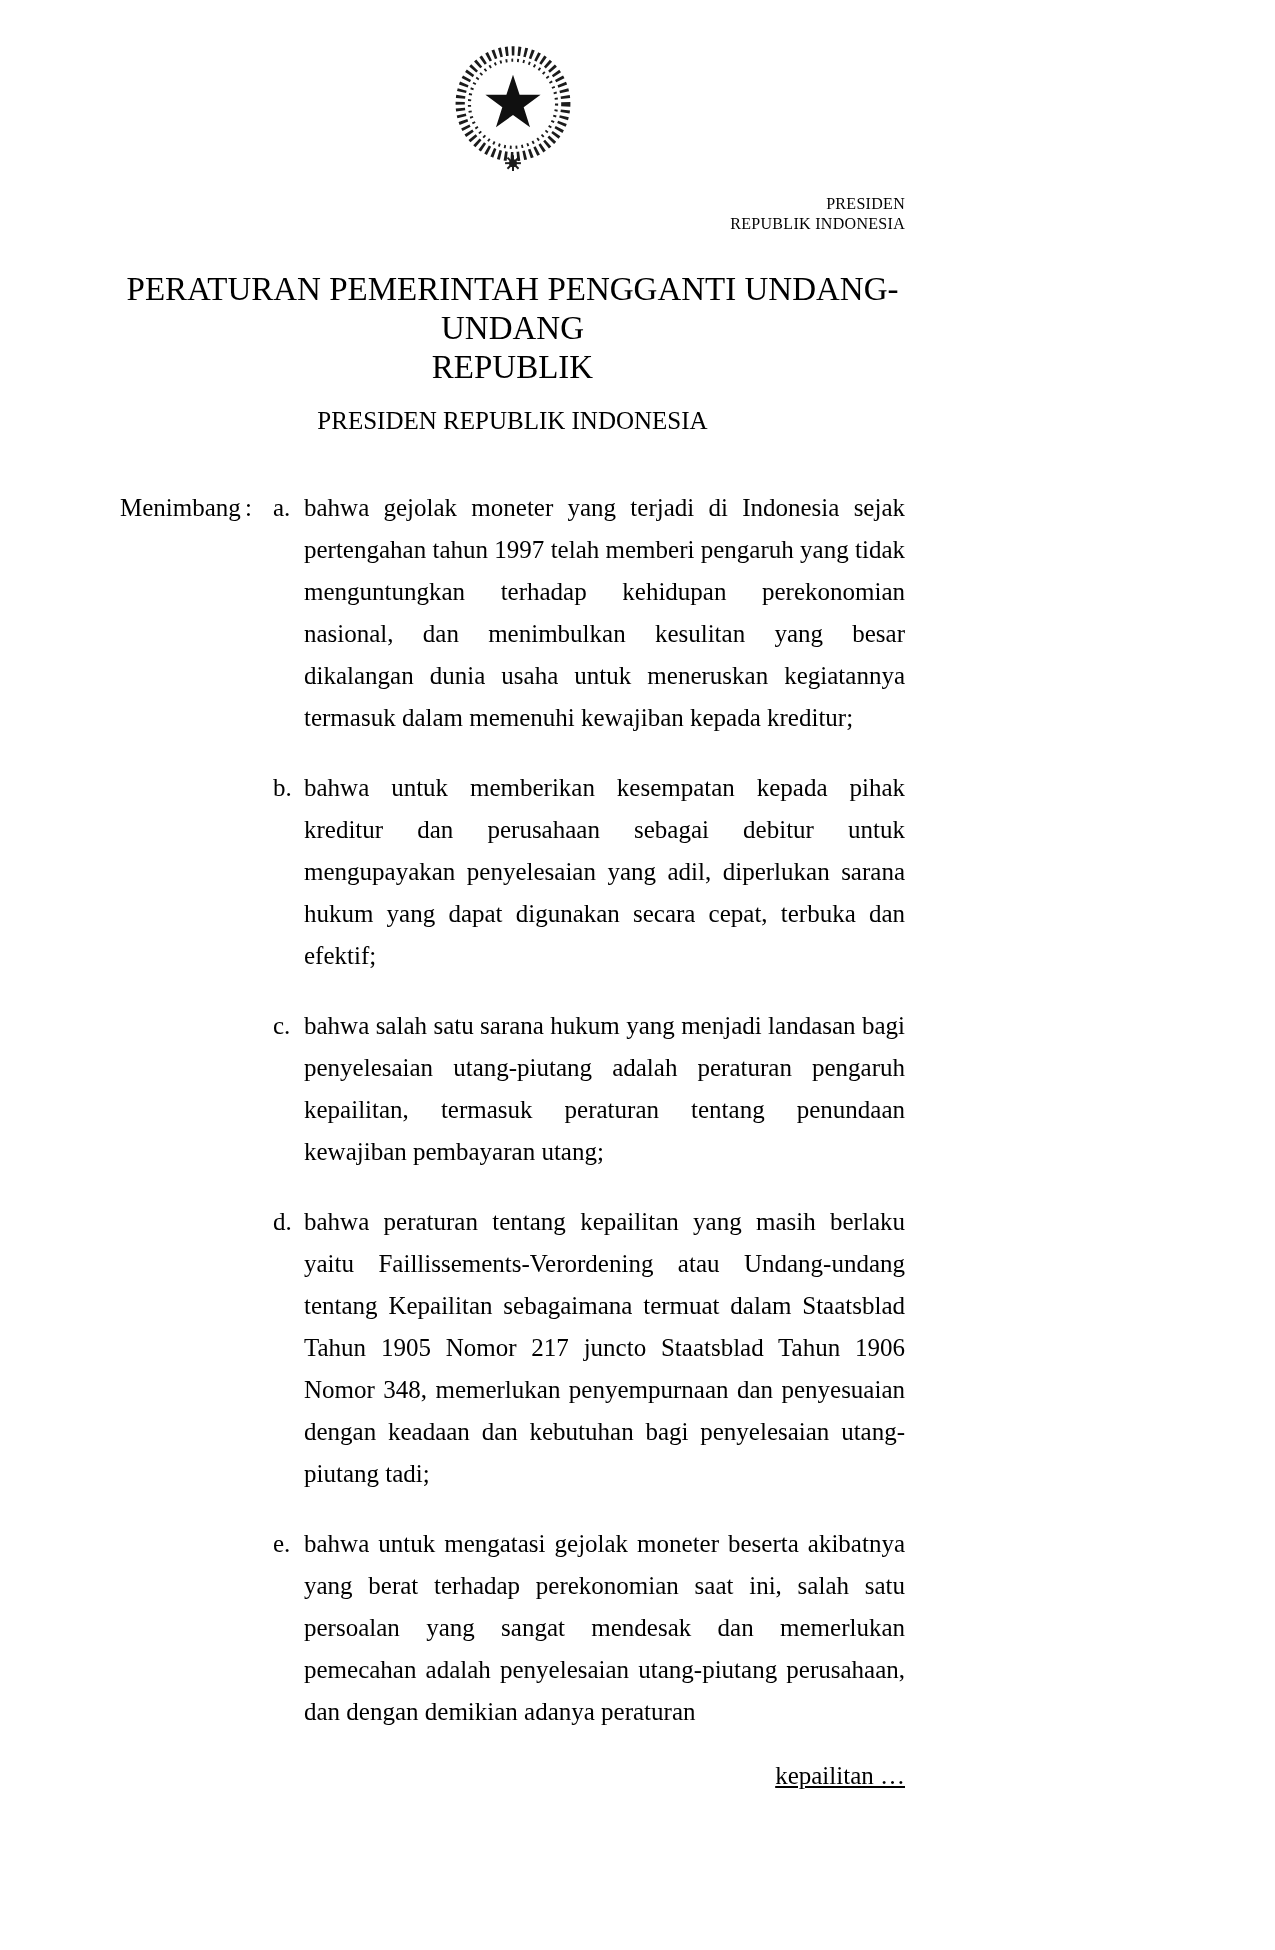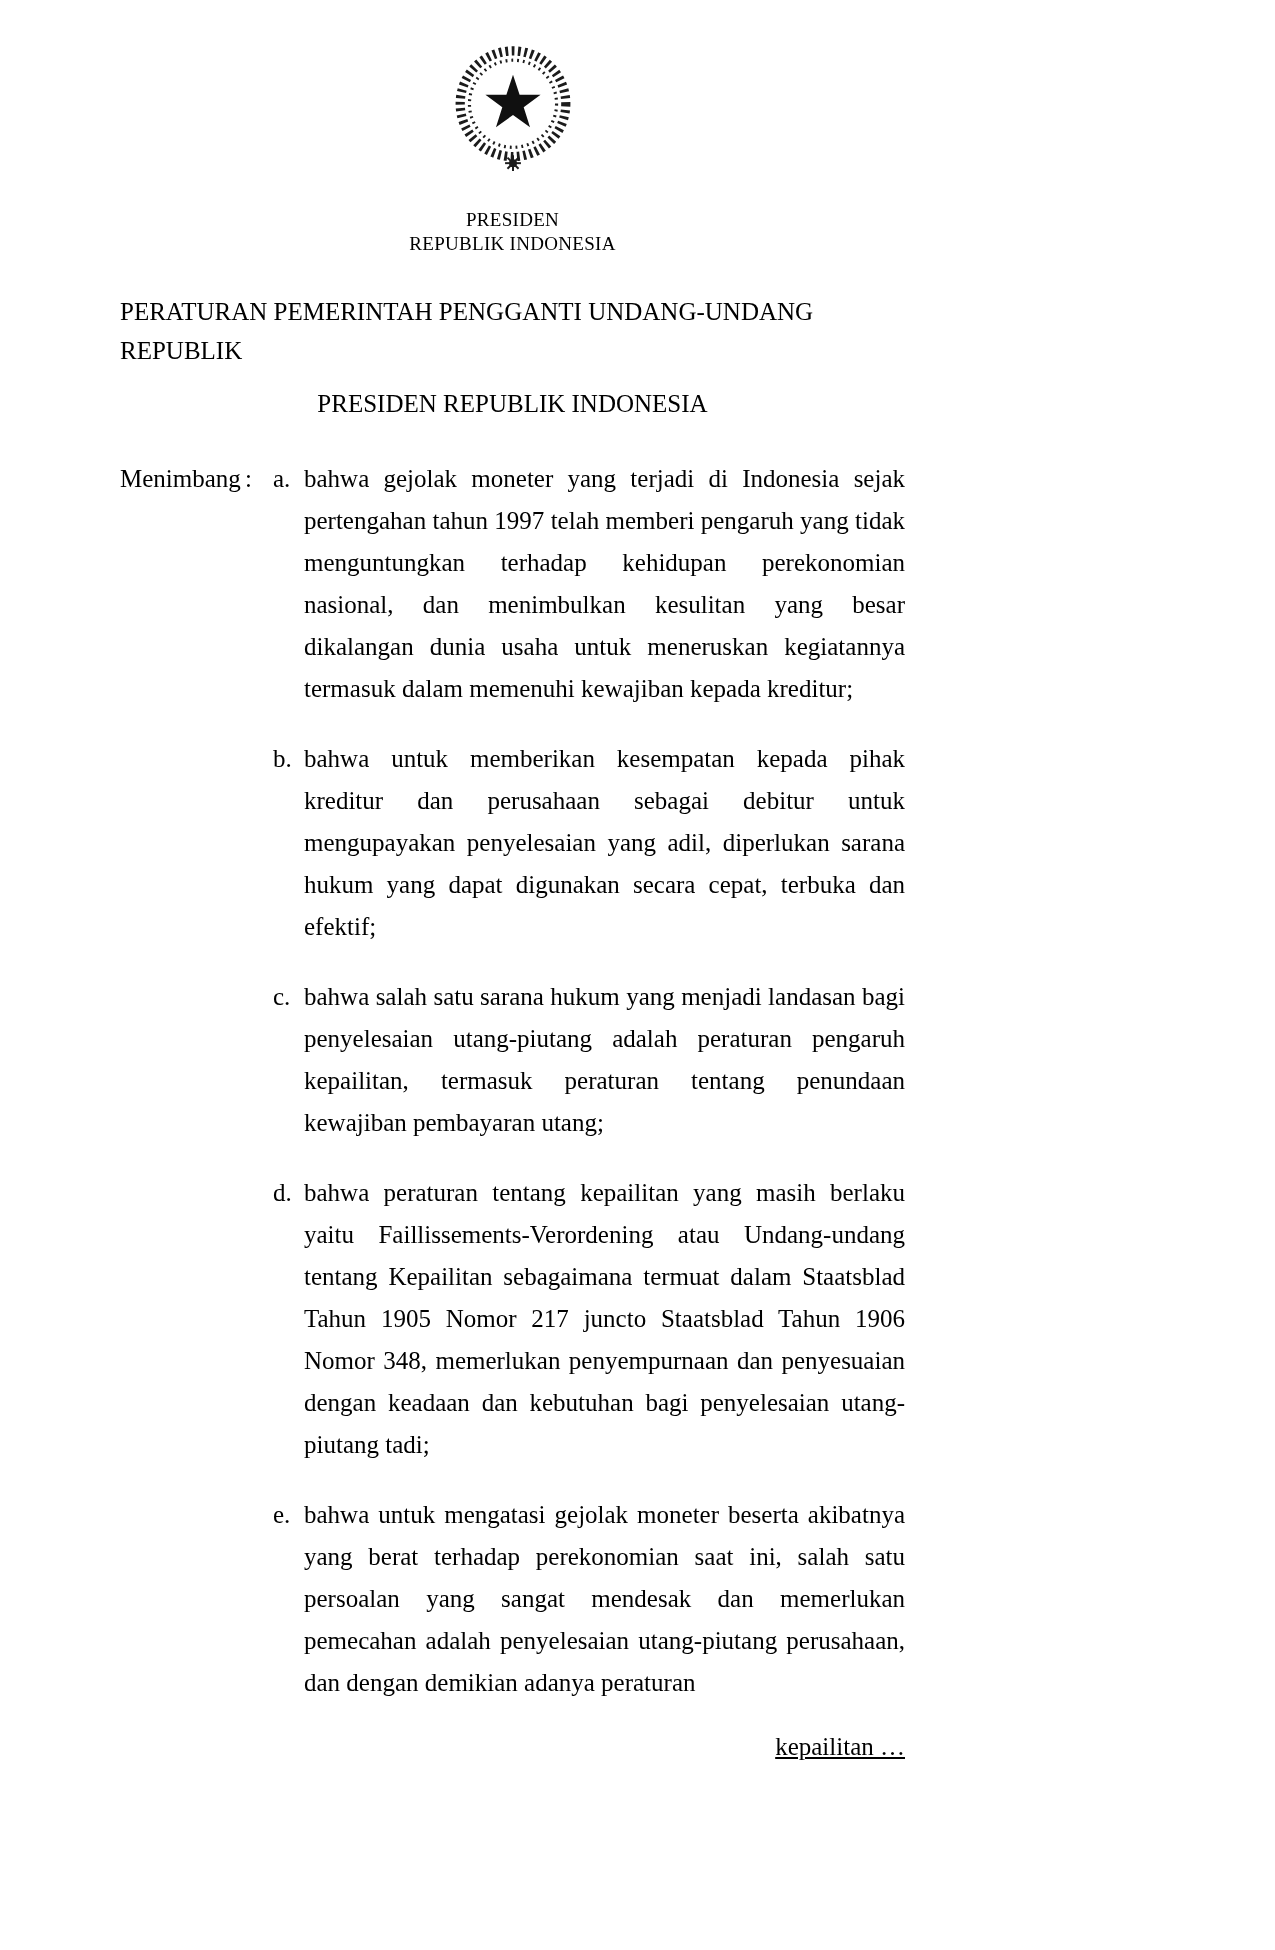--- a/index.html
+++ b/index.html
@@ -8,27 +8,27 @@
     width:1275px; height:1950px;
     font-family:"Liberation Serif", serif;
     color:#000;
   }
   .page { width:1275px; height:1950px; background:#fff; padding:40px 0 0 120px; position:relative; }
   .content { width:785px; }
 
   .seal-wrap { text-align:center; height:150px; }
   .seal-wrap svg { display:inline-block; }
 
-  .agency { text-align:center; font-size:19px; line-height:1.25; margin-top:18px; letter-spacing:.3px; }
+  .agency { text-align:right; font-size:16px; line-height:1.25; margin-top:4px; letter-spacing:.3px; }
 
-  .title-block { text-align:left; font-size:25px; line-height:39px; margin-top:36px; }
+  .title-block { text-align:center; font-size:33px; line-height:39px; margin-top:36px; }
 
   .issuer { text-align:center; font-size:25px; margin-top:20px; }
 
-  .menimbang { display:flex; font-size:25px; margin-top:40px; }
+  .menimbang { display:flex; font-size:25px; margin-top:52px; }
   .m-label { width:125px; line-height:42px; }
   .m-colon { width:28px; line-height:42px; }
   .m-items { flex:1; }
   .item { display:flex; margin-bottom:28px; }
   .item:last-child { margin-bottom:0; }
   .item .letter { width:31px; line-height:42px; }
   .item .text { flex:1; text-align:justify; text-justify:inter-word; line-height:42px; }
 
   .catchword { width:785px; text-align:right; font-size:25px; margin-top:22px; line-height:42px;text-decoration:underline; }
 </style>

